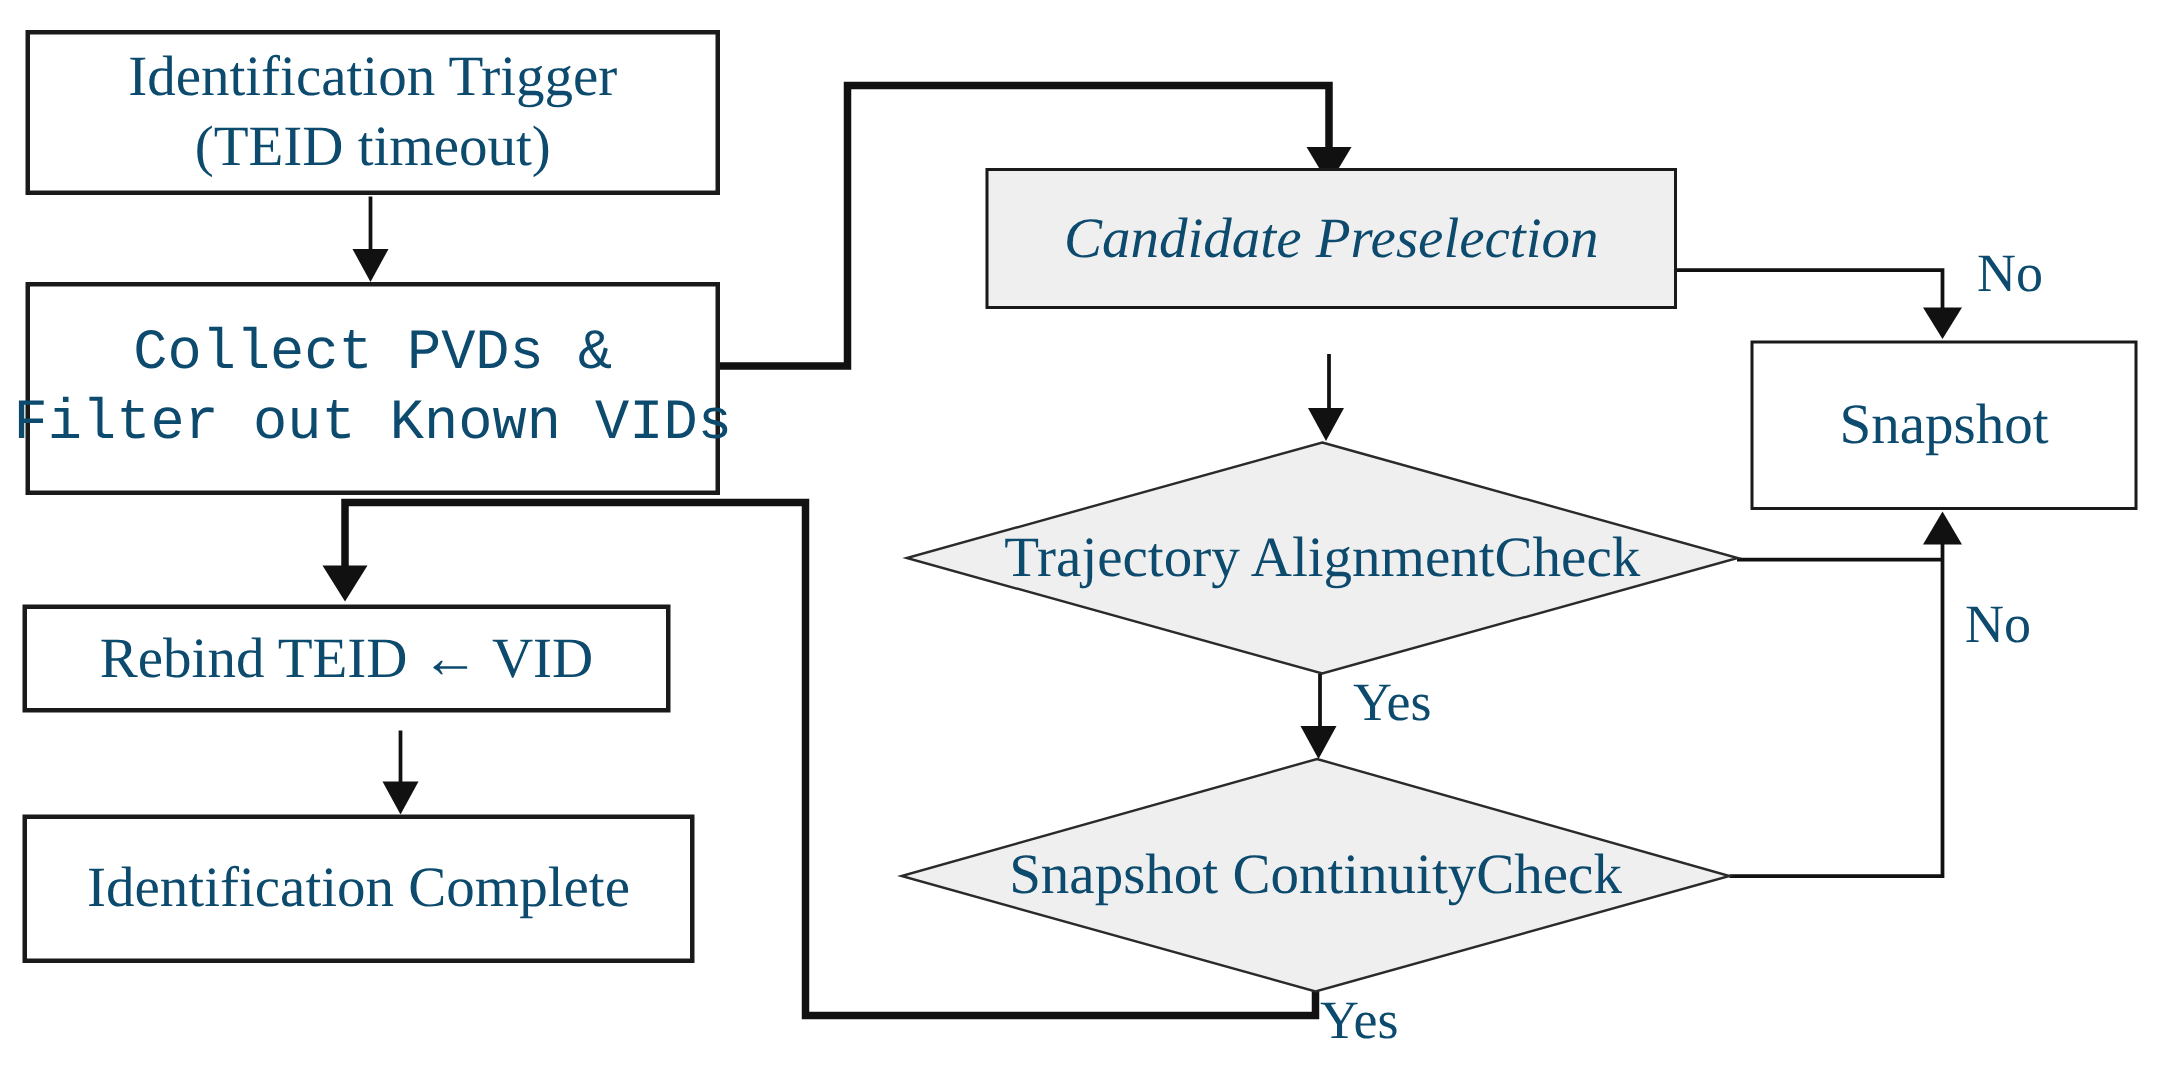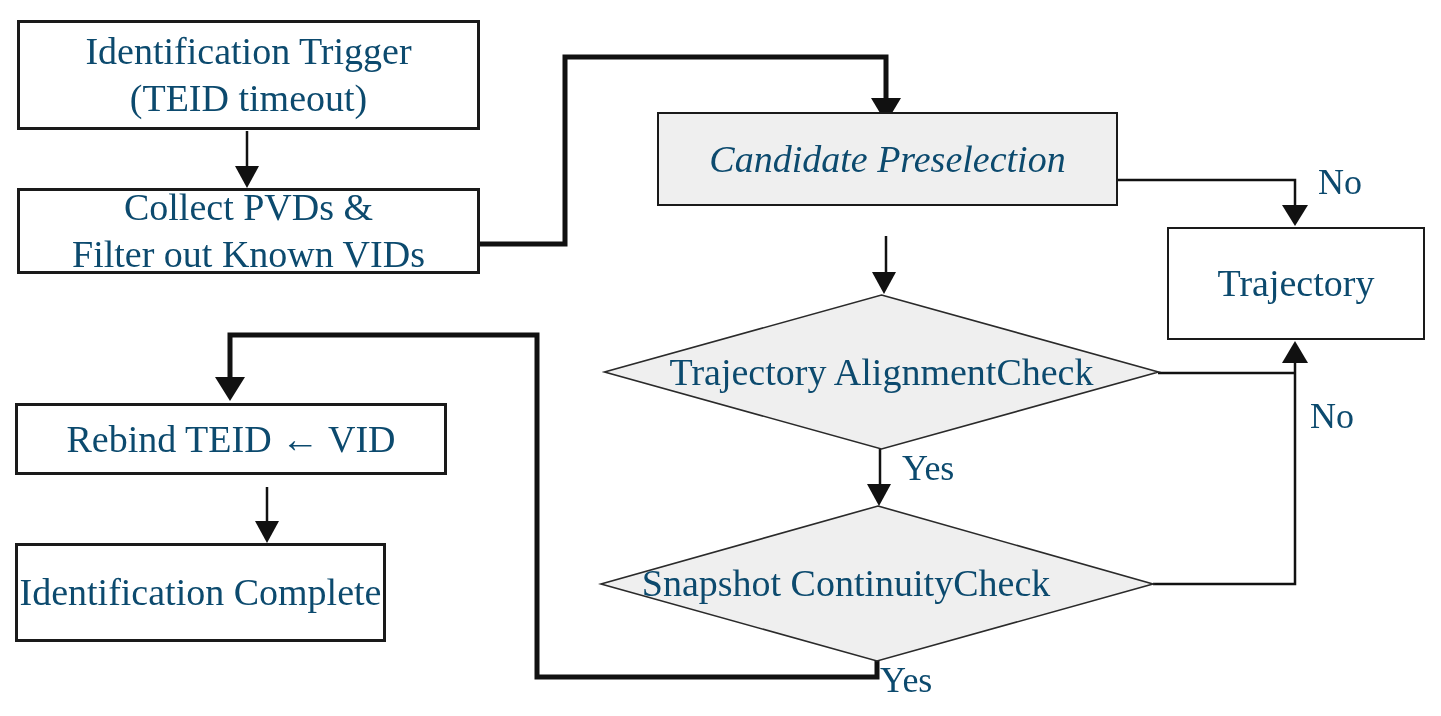--- a/index.html
+++ b/index.html
@@ -56,27 +56,27 @@
   }
   .elabel {
     position: absolute;
     font-size: 36px;
     line-height: 40px;
     height: 40px;
     white-space: nowrap;
   }
   
   .n-trigger   { left: 17px;   top: 20px;  width: 463px; height: 110px; }
-  .n-collect   { left: 17px;   top: 188px; width: 463px; height: 86px; }
+  .n-collect   { left: 17px;   top: 188px; width: 463px; height: 142px; font-family: Liberation Mono, monospace; }
   .n-candidate { left: 657px;  top: 112px; width: 461px; height: 94px; font-style: italic; }
   .n-discard   { left: 1167px; top: 227px; width: 258px; height: 113px; }
   .n-rebind    { left: 15px;   top: 403px; width: 432px; height: 72px;  }
-  .n-complete  { left: 15px;   top: 543px; width: 371px; height: 99px;  }
+  .n-complete  { left: 15px;   top: 543px; width: 448px; height: 99px;  }
   .t-trajectory { left: 605px; top: 295px; width: 553px; height: 154px; }
-  .t-snapshot   { left: 570px; top: 506px; width: 552px; height: 155px; }
+  .t-snapshot   { left: 601px; top: 506px; width: 552px; height: 155px; }
   .l-no-candidate { left: 1318px; top: 162px; }
   .l-no-checks    { left: 1310px; top: 396px; }
   .l-yes-traj     { left: 902px;  top: 448px; }
   .l-yes-snap     { left: 880px;  top: 660px; }
 </style>
 </head>
 <body>
 
 <div class="canvas">
 
@@ -118,21 +118,21 @@
   <div class="node n-collect">
     <div>Collect PVDs &amp;</div>
     <div>Filter out Known VIDs</div>
   </div>
 
   <div class="node gray n-candidate">
     <div>Candidate Preselection</div>
   </div>
 
   <div class="node thin-border n-discard">
-    <div>Trajectory</div>
+    <div>Snapshot</div>
   </div>
 
   <div class="node n-rebind">
     <div>Rebind TEID ← VID</div>
   </div>
 
   <div class="node n-complete">
     <div>Identification Complete</div>
   </div>
 

